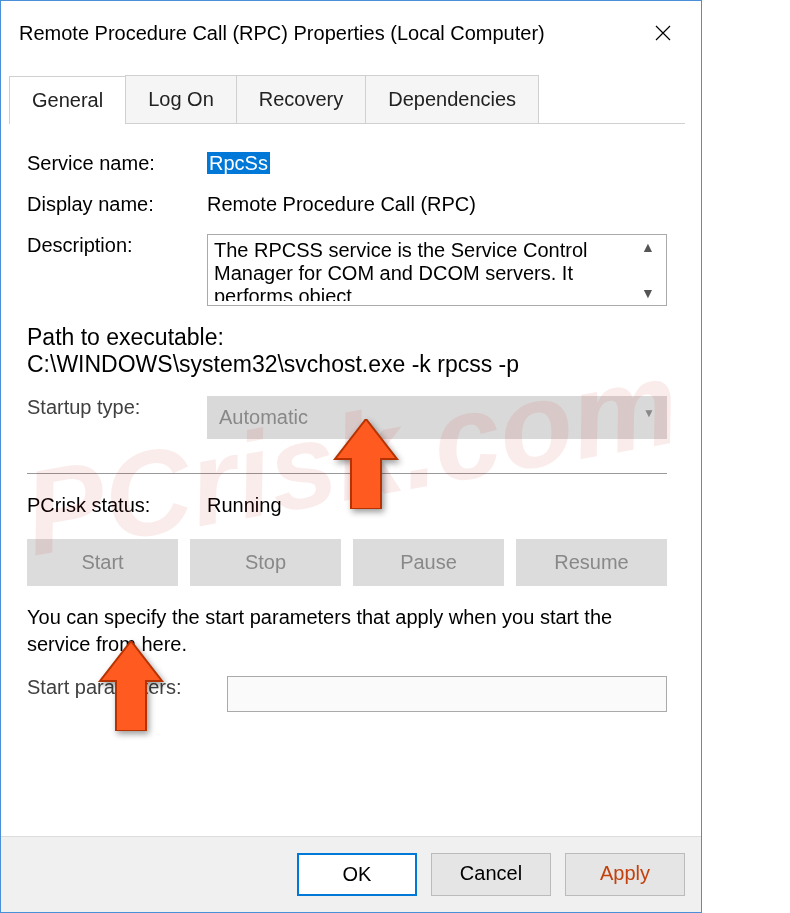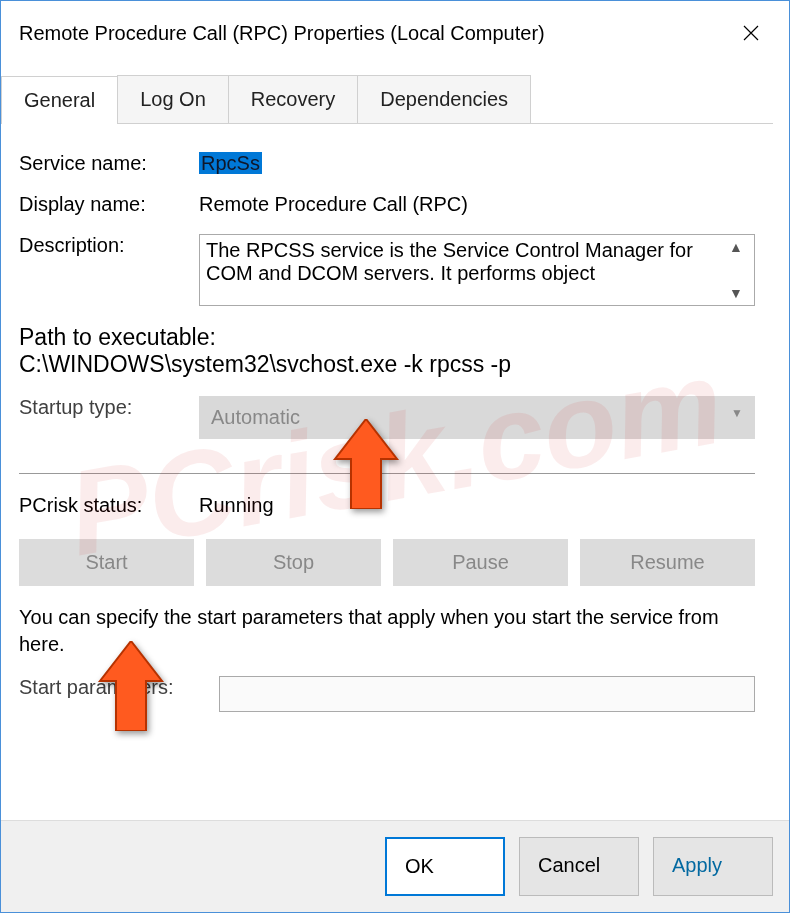--- a/index.html
+++ b/index.html
@@ -6,40 +6,40 @@
 body {
   font-family: "Segoe UI", Tahoma, sans-serif;
   font-size: 16px;
   background: #fff;
   color: #000;
   width: 790px;
   height: 913px;
   position: relative;
   overflow: hidden;
 }
-.window { border: 1px solid #4a90d9; width: 790px; height: 913px; position: relative; }
+.window { border: 1px solid #4a90d9; width: 702px; height: 913px; position: relative; }
 .titlebar {
   display: flex; justify-content: space-between; align-items: center;
   padding: 12px 18px; font-size: 20px;
 }
 .close { width: 40px; height: 40px; display:flex; align-items:center; justify-content:center; font-size: 22px; cursor:pointer; }
-.content { padding: 0 16px 0 0; }
+.content { padding: 0 16px 0 8px; }
 .tabs { display:flex; border-bottom: 1px solid #d0d0d0; margin-top: 10px; }
 .tab {
   padding: 12px 22px; font-size: 20px; color:#222; background:#fff;
   border:1px solid #d0d0d0; border-bottom:none; margin-right:-1px;
   position:relative; top:1px; cursor:pointer;
 }
 .tab.active { background:#fff; z-index:2; }
 .tab:not(.active){ background:#f5f5f5; top:0; }
 .form { padding: 28px 18px 8px 18px; }
 .row { display:flex; align-items:flex-start; margin-bottom: 18px; font-size: 20px; }
 .row .label { width: 180px; flex-shrink:0; }
 .row .value { flex:1; }
-.selected-text { background:#0078d7; color:#0f172a; padding:0 2px; }
+.selected-text { background:#0078d7; color:#ffffff; padding:0 2px; }
 .desc-box {
   flex:1; border:1px solid #aaa; display:flex; padding:4px 6px; font-size:20px; height:72px;
 }
 .desc-text { flex:1; overflow:hidden; }
 .scroll { width:24px; display:flex; flex-direction:column; justify-content:space-between; align-items:center; color:#555; }
 .scroll span { font-size:14px; cursor:pointer; }
 .disabled { color:#404040; }
 .select {
   flex:1; background:#d9d9d9; padding:10px 12px; display:flex; justify-content:space-between; align-items:flex-start;
   color:#888; font-size:20px;
@@ -50,25 +50,25 @@
   flex:1; background:#dcdcdc; color:#888; text-align:center;
   padding:12px 0; font-size:20px;
 }
 .hint { padding: 18px 18px 0; font-size:20px; line-height:1.35; }
 .param-input { flex:1; border:1px solid #aaa; height:36px; }
 .dialog-btns {
   position:absolute; bottom:0; left:0; right:0; display:flex; justify-content:flex-end;
   gap:14px; padding:16px; background:#f0f0f0; border-top:1px solid #ddd;
 }
 .dbtn {
-  min-width:120px; padding:16px 18px; font-size:20px; 
+  min-width:120px; padding:8px 18px; font-size:20px; text-align:center;
   background:#e5e5e5; border:1px solid #bbb; cursor:pointer;
 }
 .dbtn.primary { background:#fff; border:2px solid #0078d7; }
-.dbtn.disabled { color:#0369a1; }
+.dbtn.disabled { color:#c2410c; }
 .arrow {
   position:absolute; width:60px; height:80px; pointer-events:none; z-index:10;
 }
 .arrow svg { filter: drop-shadow(2px 3px 3px rgba(0,0,0,.4)); }
 .arrow1 { left:330px; top:418px; }
 .arrow2 { left:95px; top:640px; }
 .watermark {
   position:absolute; inset:0; pointer-events:none; display:flex; align-items:center; justify-content:center;
   opacity:.07; font-size:120px; font-weight:bold; transform:rotate(-10deg); color:#c00;
   font-style:italic; z-index:5;

